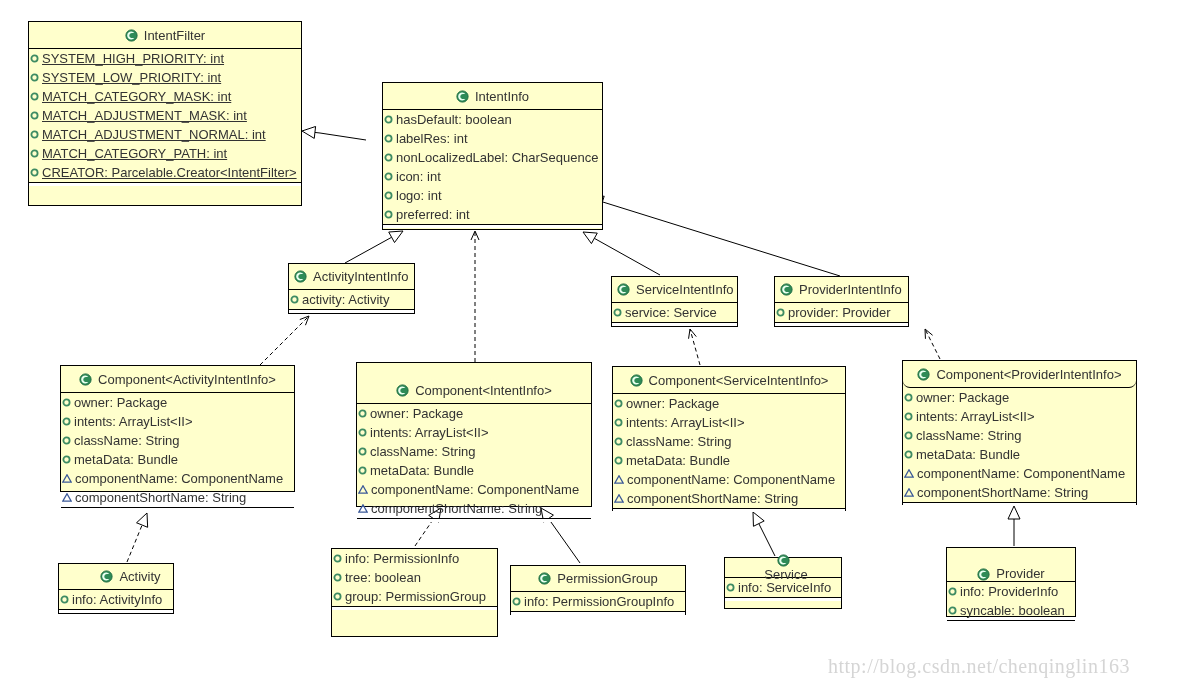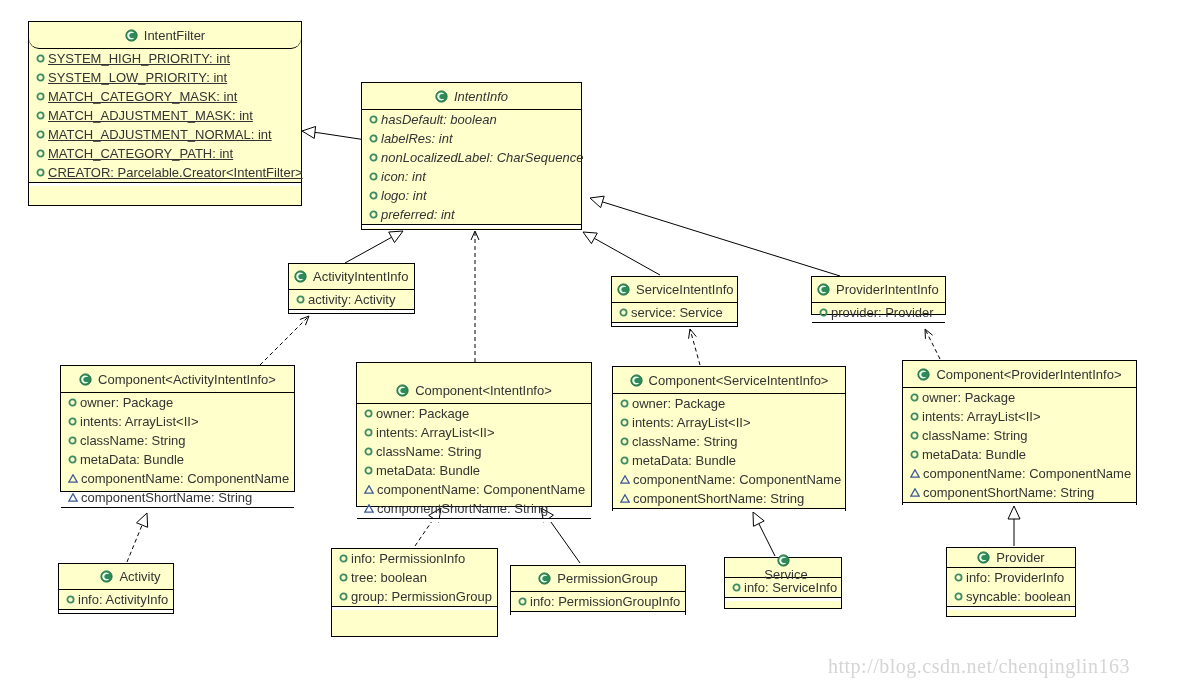--- a/index.html
+++ b/index.html
@@ -5,21 +5,21 @@
 <style>
   html,body{margin:0;padding:0;background:#fff;}
   body{width:1188px;height:688px;font-family:"Liberation Sans",sans-serif;overflow:hidden;position:relative;}
   #diagram{position:absolute;left:0;top:0;width:1188px;height:688px;}
   #edges{position:absolute;left:0;top:0;width:1188px;height:688px;}
   .uml-class{position:absolute;box-sizing:border-box;border:1px solid #000;background:#ffffcc;}
   .uml-title{display:flex;align-items:center;box-sizing:border-box;border-bottom:1px solid #000;white-space:nowrap;padding:0 5px;}
   .uml-title.center{justify-content:center;}
   .uml-attrs{box-sizing:border-box;border-bottom:1px solid #000;padding:0;}
   .uml-ops{box-sizing:border-box;background:#fff;height:3px;}
-  .attr{display:flex;align-items:center;padding-left:7px;white-space:nowrap;height:19px;}
+  .attr{display:flex;align-items:center;padding-left:1px;white-space:nowrap;height:19px;}
   .tname{margin-left:6px;color:#333;font-size:13px;}
   .aname{margin-left:3px;color:#333;font-size:13px;}
   .static .aname{text-decoration:underline;}
   .ico{flex:0 0 auto;display:block;}
   .watermark{position:absolute;color:#d5d5d5;font-family:Liberation Serif, serif;font-size:20px;letter-spacing:0.5px;white-space:nowrap;}
 </style>
 </head>
 <body>
 
 <div id="diagram">
@@ -71,21 +71,21 @@
       <g>
         <path d="M 775 556 L 758.8137767414994 523.6275534829989" fill="none" stroke="#000" stroke-width="1"></path>
         <path d="M 753 512 L 764.1803398874989 520.9442719099992 L 753.4472135954999 526.3108350559986 Z" fill="#fff" stroke="#000" stroke-width="1"></path>
       </g>
       <g>
         <path d="M 1014 546 L 1014 519" fill="none" stroke="#000" stroke-width="1"></path>
         <path d="M 1014 506 L 1020 519 L 1008 519 Z" fill="#fff" stroke="#000" stroke-width="1"></path>
       </g>
     </svg>
 <div class="uml-class" style="left: 28px; top: 21px; width: 274px; height: 185px;">
-      <div class="uml-title center" style="height: 27px; border-radius: 10px;">
+      <div class="uml-title center" style="height: 27px;">
         <svg width="13" height="13" viewBox="0 0 13 13" class="ico">
           <circle cx="6.5" cy="6.5" r="5.6" fill="#2e8b57" stroke="#1d6b41" stroke-width="1"></circle>
           <path d="M9.3 4.0 A4 4 0 1 0 9.3 9.0 L7.6 9.0 A2.6 2.6 0 1 1 7.6 4.0 Z" fill="#e8fff0"></path>
         </svg>
         <span class="tname">IntentFilter</span>
       </div>
       <div class="uml-attrs">
         <div class="attr static">
           <svg width="9" height="9" viewBox="0 0 9 9" class="ico">
             <circle cx="4.5" cy="4.5" r="3.1" fill="none" stroke="#3d8b63" stroke-width="1.8"></circle>
@@ -124,21 +124,21 @@
         </div>
         <div class="attr static">
           <svg width="9" height="9" viewBox="0 0 9 9" class="ico">
             <circle cx="4.5" cy="4.5" r="3.1" fill="none" stroke="#3d8b63" stroke-width="1.8"></circle>
           </svg>
           <span class="aname">CREATOR: Parcelable.Creator&lt;IntentFilter&gt;</span>
         </div>
       </div>
       <div class="uml-ops"></div>
     </div>
-    <div class="uml-class" style="left: 361px; top: 82px; width: 221px; height: 148px; font-style: italic;">
+    <div class="uml-class" style="left: 382px; top: 82px; width: 221px; height: 148px;">
       <div class="uml-title center" style="height: 27px;">
         <svg width="13" height="13" viewBox="0 0 13 13" class="ico">
           <circle cx="6.5" cy="6.5" r="5.6" fill="#2e8b57" stroke="#1d6b41" stroke-width="1"></circle>
           <path d="M9.3 4.0 A4 4 0 1 0 9.3 9.0 L7.6 9.0 A2.6 2.6 0 1 1 7.6 4.0 Z" fill="#e8fff0"></path>
         </svg>
         <span class="tname">IntentInfo</span>
       </div>
       <div class="uml-attrs">
         <div class="attr">
           <svg width="9" height="9" viewBox="0 0 9 9" class="ico">
@@ -208,21 +208,21 @@
       <div class="uml-attrs">
         <div class="attr">
           <svg width="9" height="9" viewBox="0 0 9 9" class="ico">
             <circle cx="4.5" cy="4.5" r="3.1" fill="none" stroke="#3d8b63" stroke-width="1.8"></circle>
           </svg>
           <span class="aname">service: Service</span>
         </div>
       </div>
       <div class="uml-ops"></div>
     </div>
-    <div class="uml-class" style="left: 811px; top: 276px; width: 135px; height: 39px;">
+    <div class="uml-class" style="left: 774px; top: 276px; width: 135px; height: 51px;">
       <div class="uml-title" style="height: 26px;">
         <svg width="13" height="13" viewBox="0 0 13 13" class="ico">
           <circle cx="6.5" cy="6.5" r="5.6" fill="#2e8b57" stroke="#1d6b41" stroke-width="1"></circle>
           <path d="M9.3 4.0 A4 4 0 1 0 9.3 9.0 L7.6 9.0 A2.6 2.6 0 1 1 7.6 4.0 Z" fill="#e8fff0"></path>
         </svg>
         <span class="tname">ProviderIntentInfo</span>
       </div>
       <div class="uml-attrs">
         <div class="attr">
           <svg width="9" height="9" viewBox="0 0 9 9" class="ico">
@@ -371,21 +371,21 @@
         <div class="attr">
           <svg width="10" height="9" viewBox="0 0 10 9" class="ico">
             <path d="M5 0.8 L9.2 8.2 L0.8 8.2 Z" fill="none" stroke="#3b5998" stroke-width="1.3"></path>
           </svg>
           <span class="aname">componentShortName: String</span>
         </div>
       </div>
       <div class="uml-ops"></div>
     </div>
     <div class="uml-class" style="left: 902px; top: 360px; width: 235px; height: 145px;">
-      <div class="uml-title center" style="height: 27px;">
+      <div class="uml-title center" style="height: 27px; border-radius: 7px;">
         <svg width="13" height="13" viewBox="0 0 13 13" class="ico">
           <circle cx="6.5" cy="6.5" r="5.6" fill="#2e8b57" stroke="#1d6b41" stroke-width="1"></circle>
           <path d="M9.3 4.0 A4 4 0 1 0 9.3 9.0 L7.6 9.0 A2.6 2.6 0 1 1 7.6 4.0 Z" fill="#e8fff0"></path>
         </svg>
         <span class="tname">Component&lt;ProviderIntentInfo&gt;</span>
       </div>
       <div class="uml-attrs">
         <div class="attr">
           <svg width="9" height="9" viewBox="0 0 9 9" class="ico">
             <circle cx="4.5" cy="4.5" r="3.1" fill="none" stroke="#3d8b63" stroke-width="1.8"></circle>
@@ -496,21 +496,21 @@
         <div class="attr">
           <svg width="9" height="9" viewBox="0 0 9 9" class="ico">
             <circle cx="4.5" cy="4.5" r="3.1" fill="none" stroke="#3d8b63" stroke-width="1.8"></circle>
           </svg>
           <span class="aname">info: ServiceInfo</span>
         </div>
       </div>
       <div class="uml-ops"></div>
     </div>
     <div class="uml-class" style="left: 946px; top: 547px; width: 130px; height: 70px;">
-      <div class="uml-title center" style="height: 20px;">
+      <div class="uml-title center" style="height: 34px; align-items: flex-end;">
         <svg width="13" height="13" viewBox="0 0 13 13" class="ico">
           <circle cx="6.5" cy="6.5" r="5.6" fill="#2e8b57" stroke="#1d6b41" stroke-width="1"></circle>
           <path d="M9.3 4.0 A4 4 0 1 0 9.3 9.0 L7.6 9.0 A2.6 2.6 0 1 1 7.6 4.0 Z" fill="#e8fff0"></path>
         </svg>
         <span class="tname">Provider</span>
       </div>
       <div class="uml-attrs">
         <div class="attr">
           <svg width="9" height="9" viewBox="0 0 9 9" class="ico">
             <circle cx="4.5" cy="4.5" r="3.1" fill="none" stroke="#3d8b63" stroke-width="1.8"></circle>

